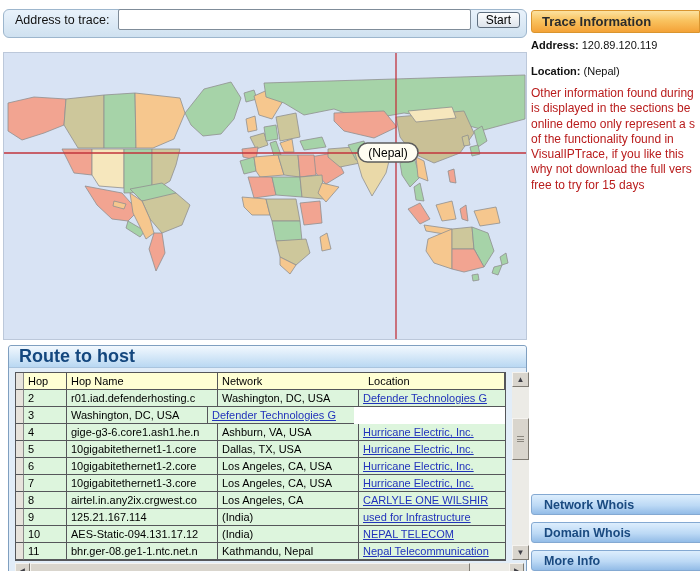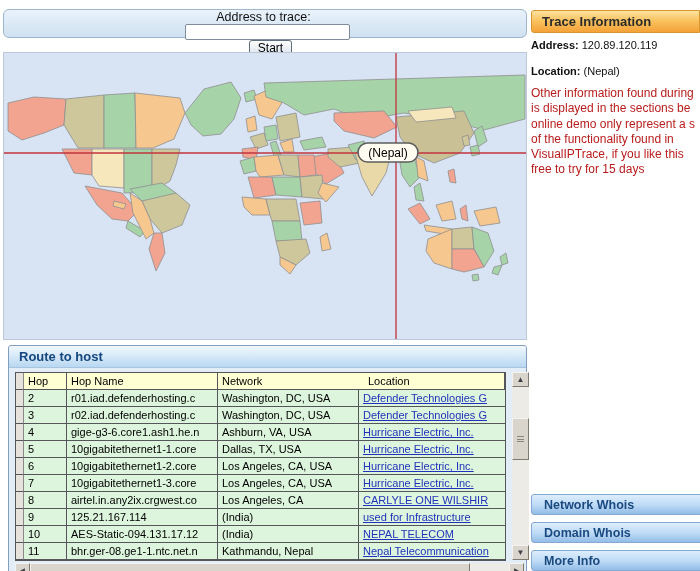--- a/index.html
+++ b/index.html
@@ -4,38 +4,38 @@
 <style>
   * { margin:0; padding:0; box-sizing:border-box; }
   html,body { width:700px; height:571px; background:#fff; overflow:hidden;
     font-family:"Liberation Sans","DejaVu Sans",sans-serif; }
   .abs { position:absolute; }
 
   
   .toolbar { left:3px; top:9px; width:524px; height:29px;
     background:linear-gradient(#e9f2fb,#cfe1f0);
     border:1px solid #9db6cd; border-radius:6px;
-    display:flex; align-items:center; padding:0 6px 8px 11px;flex-direction:column; }
+    display:flex; align-items:center; padding:0 6px 8px 11px; }
   .toolbar label { font-size:12.5px; color:#111; margin-right:8px; white-space:nowrap; }
   .toolbar input { flex:1; height:21px; border:1px solid #7f8c99; background:#fff;
     font-size:12px; padding:0 4px; border-radius:2px; }
   .toolbar button { margin-left:6px; height:16px; padding:0 8px; font-size:12px; color:#000;
     background:linear-gradient(#fdfdfd,#dde4ec); border:1px solid #5f6f7f; border-radius:3px; }
 
   
   .map { left:3px; top:52px; width:524px; height:288px; border:1px solid #bcc8da; background:#d8e3f4; }
   .map svg { display:block; }
 
   
   .route { left:8px; top:345px; width:519px; height:232px;
     border:1px solid #7f9fc0; background:#e2edf8; border-radius:3px 3px 0 0; }
   .route-hd { height:22px; background:linear-gradient(#f2f8fe,#b9d8f2);
     border-bottom:1px solid #a9c4de; border-radius:3px 3px 0 0;
     display:flex; align-items:center; padding-left:10px;
-    color:#14477e; font-weight:bold; font-size:13px; }
+    color:#14477e; font-weight:bold; font-size:18px; }
   .grid { position:absolute; left:6px; top:26px; width:491px; border:1px solid #55565a; background:#fff; }
   .tr { display:flex; height:17px; }
   .td { border-right:1px solid #55565a; border-bottom:1px solid #55565a;
     font-size:11px; color:#000; padding:2px 3px 0 4px;
     white-space:nowrap; overflow:hidden; background:#ddf5dd; }
   .tr.head .td { background:#ffffd4; }
   .td.rowhdr { width:8px; padding:0; background:#e7e3dc; border-right:1px solid #8a8a8a; }
   .tr.head .td.rowhdr { background:#e7e3dc; }
   .td.c-hop { width:43px; }
   .td.c-name { width:151px; }
@@ -209,21 +209,20 @@
     <div class="tr">
       <div class="td rowhdr"></div>
       <div class="td c-hop">2</div>
       <div class="td c-name">r01.iad.defenderhosting.c</div>
       <div class="td c-loc">Washington, DC, USA</div>
       <div class="td c-net"><span class="link">Defender Technologies G</span></div>
     </div>
     <div class="tr">
       <div class="td rowhdr"></div>
       <div class="td c-hop">3</div>
-      <div class="td c-name">r02.iad.defenderhosting.c</div>
       <div class="td c-loc">Washington, DC, USA</div>
       <div class="td c-net"><span class="link">Defender Technologies G</span></div>
     </div>
     <div class="tr">
       <div class="td rowhdr"></div>
       <div class="td c-hop">4</div>
       <div class="td c-name">gige-g3-6.core1.ash1.he.n</div>
       <div class="td c-loc">Ashburn, VA, USA</div>
       <div class="td c-net"><span class="link">Hurricane Electric, Inc.</span></div>
     </div>
@@ -301,20 +300,21 @@
   <div class="row"><b>Address:</b> <span>120.89.120.119</span></div>
   <div class="row"><b>Location:</b> <span>(Nepal)</span></div>
 </div>
 
 <div class="abs para">
   <div>Other information found during</div>
   <div>is displayed in the sections be</div>
   <div>online demo only represent a s</div>
   <div>of the functionality found in</div>
   <div>VisualIPTrace, if you like this</div>
+  <div>why not download the full vers</div>
   <div>free to try for 15 days</div>
 </div>
 
 <div class="abs acc acc1">
   <span>Network Whois</span>
 </div>
 <div class="abs acc acc2">
   <span>Domain Whois</span>
 </div>
 <div class="abs acc acc3">

